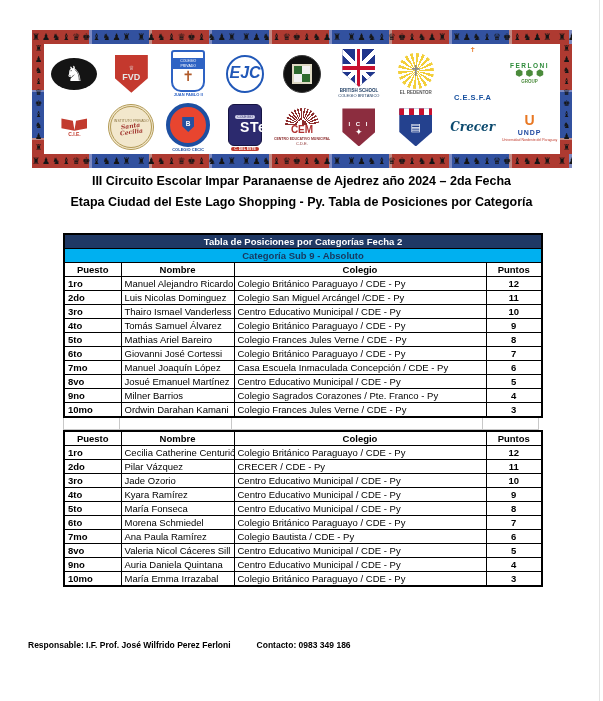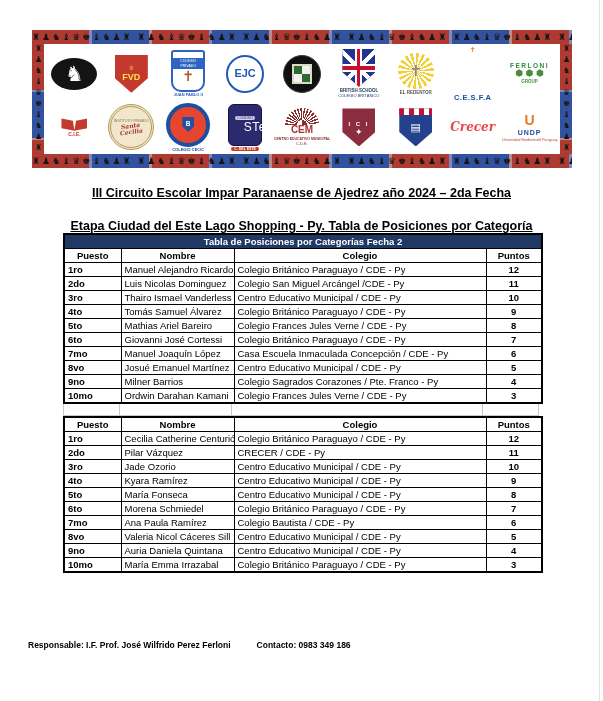--- a/index.html
+++ b/index.html
@@ -30,21 +30,21 @@
   .s-oval{width:46px;height:32px;border-radius:50%;}
   .s-oval .ll{font-size:21px;}
   .s-shield,.s-ici,.s-shield3,.s-uj{width:33px;height:38px;
       clip-path:polygon(0 0,100% 0,100% 62%,50% 100%,0 62%);}
   .s-shield .ll{font-size:9px;font-weight:bold;}
   .s-shield .ltop{font-size:6px;}
   .s-jp2{width:30px;height:38px;border:2px solid #2e63c4;background:#fff;border-radius:3px 3px 10px 10px;}
   .s-jp2 .ltop{font-size:3.5px;background:#2e63c4;color:#fff;width:100%;padding:1px 0;}
   .s-jp2 .ll{font-size:14px;}
   .s-circle{width:34px;height:34px;border-radius:50%;border:2px solid currentColor;}
-  .s-circle .ll{font-size:11px;font-weight:bold;}
+  .s-circle .ll{font-size:16px;font-weight:bold;font-style:italic;}
   .s-checker{width:36px;height:36px;border-radius:50%;border:1px solid #3c3c3c;}
   .s-checker::before{content:"";width:16px;height:16px;outline:2px solid #ded9c3;
       background:conic-gradient(#f2f2f2 0 25%,#2f6b30 0 50%,#f2f2f2 0 75%,#2f6b30 0);}
   .s-uj{background-image:
       linear-gradient(0deg,transparent 44%,#c8102e 44% 56%,transparent 56%),
       linear-gradient(90deg,transparent 44%,#c8102e 44% 56%,transparent 56%),
       linear-gradient(0deg,transparent 39%,#ffffff 39% 61%,transparent 61%),
       linear-gradient(90deg,transparent 39%,#ffffff 39% 61%,transparent 61%),
       linear-gradient(45deg,transparent 46%,#ffffff 46% 54%,transparent 54%),
       linear-gradient(135deg,transparent 46%,#ffffff 46% 54%,transparent 54%);}
@@ -60,21 +60,21 @@
   .s-book .ll{font-size:5px;font-weight:bold;margin-top:1px;}
   .s-seal{width:40px;height:40px;border-radius:50%;border:3px double #b29a55;}
   .s-seal .ltop{font-size:3.5px;color:#8a7340;}
   .s-seal .ll{font-family:"DejaVu Serif",serif;font-style:italic;font-weight:bold;font-size:6px;transform:rotate(-8deg);}
   .s-ring{width:36px;height:36px;border-radius:50%;border:4px solid #1d4fa1;}
   .s-ring::before{content:"";position:absolute;width:12px;height:15px;background:#24509f;
       clip-path:polygon(0 0,100% 0,100% 62%,50% 100%,0 62%);}
   .s-ring .ll{position:relative;font-size:6.5px;font-weight:bold;}
   .s-badge{width:32px;height:40px;border-radius:6px;border:1px solid #151342;}
   .s-badge .ltop{font-size:3.5px;background:#cfcfe8;color:#2c2a6e;padding:0 2px;border-radius:2px;margin-bottom:1px;}
-  .s-badge .ll{font-size:12px;font-weight:normal;letter-spacing:0.5px;padding-left:35px;}
+  .s-badge .ll{font-size:14px;font-weight:bold;letter-spacing:0.5px;padding-left:35px;}
   .s-rays::before{content:"";width:34px;height:17px;border-radius:17px 17px 0 0;
       background:repeating-conic-gradient(from -90deg at 50% 100%,#8c2d2d 0 6deg,#ffffff 6deg 12deg);}
   .s-rays .ll{font-size:10px;font-weight:bold;}
   .s-ici .ltop{font-size:6px;font-weight:bold;letter-spacing:2px;margin-top:3px;}
   .s-ici .ll{font-size:9px;}
   .s-shield3{background-image:repeating-linear-gradient(90deg,#c8102e 0 5px,#ffffff 5px 10px);
       background-size:100% 7px;background-repeat:no-repeat;background-position:top;}
   .s-shield3 .ll{font-size:11px;}
   .s-script .ll{font-family:"DejaVu Serif",serif;font-style:italic;font-weight:bold;font-size:12px;}
   .s-undp .ll{font-size:14px;font-weight:bold;}
@@ -84,21 +84,21 @@
   [data-name="cem-logo"] .lc2{color:#8c2d2d;}
   [data-name="undp-logo"] .lc{color:#1f49a0;font-size:7px;letter-spacing:1px;}
   [data-name="undp-logo"] .lc2{color:#c0392b;font-size:3.5px;}
   [data-name="el-redentor-logo"] .lc{color:#555;}
   [data-name="ferloni-group-logo"] .lc{color:#4b8b3b;}
   [data-name="colegio-cecic-logo"] .lc{color:#1d4fa1;font-size:4px;}
   [data-name="colegio-juan-pablo-ii-logo"] .lc{color:#2e63c4;font-size:4px;}
 
   
   .titles{position:absolute;left:0;right:0;top:171px;text-align:center;}
-  .title-line{font-size:12.5px;font-weight:bold;text-decoration:underline;line-height:21px;margin-top:12px;}
+  .title-line{font-size:12.5px;font-weight:bold;line-height:21px;}
 
   
   .tables{position:absolute;left:63px;top:233px;width:478px;}
   table.standings{border-collapse:collapse;width:478px;table-layout:fixed;border:2px solid #000;}
   table.standings td,table.standings th{border:1px solid #000;height:13px;padding:0 3px;
       font-size:9.5px;overflow:hidden;white-space:nowrap;}
   td.mainhdr{background:#1f3864;color:#ffffff;font-weight:bold;text-align:center;font-size:9.5px;}
   td.band{font-weight:bold;text-align:center;font-size:9.5px;}
   th.colh{font-weight:bold;text-align:center;font-size:10px;height:15px;background:#fff;}
   td.puesto{font-weight:bold;}
@@ -124,21 +124,21 @@
     <div class="cb cb-left" data-name="chess-border-left-icon">♜♟♞♝♛♚♝♞♟♜ ♜♟♞♝♛♚♝♞♟♜ </div>
     <div class="cb cb-right" data-name="chess-border-right-icon">♜♟♞♝♛♚♝♞♟♜ ♜♟♞♝♛♚♝♞♟♜ </div>
     <div class="banner-inner" data-name="logo-banner-inner">
       <div class="logo-row" id="logo-row-1" data-name="logo-row-1">
           <div class="logo" data-name="fide-knight-logo">
             <div class="lg s-oval" style="background-color: rgb(20, 20, 20); color: rgb(255, 255, 255);">
               <span class="ll">♞</span>
             </div>
           </div>
           <div class="logo" data-name="fvd-crest-logo">
-            <div class="lg s-shield" style="background-color: rgb(196, 57, 46); color: #fde047;">
+            <div class="lg s-shield" style="background-color: rgb(196, 57, 46); color: #e5e5e5;">
               <span class="ltop">♕</span>
               <span class="ll">FVD</span>
             </div>
           </div>
           <div class="logo" data-name="colegio-juan-pablo-ii-logo">
             <div class="lg s-jp2" style="background-color: rgb(255, 255, 255); color: rgb(176, 90, 42);">
               <span class="ltop">COLEGIO PRIVADO</span>
               <span class="ll">✝</span>
             </div>
             <span class="lc">JUAN PABLO II</span>
@@ -212,21 +212,21 @@
               <span class="ltop">I C I</span>
               <span class="ll">✦</span>
             </div>
           </div>
           <div class="logo" data-name="santa-rita-logo">
             <div class="lg s-shield3" style="background-color: rgb(36, 65, 142); color: rgb(255, 255, 255);">
               <span class="ll">▤</span>
             </div>
           </div>
           <div class="logo" data-name="crecer-logo">
-            <div class="lg s-script" style="background-color: rgb(255, 255, 255); color: #ef4444;">
+            <div class="lg s-script" style="background-color: rgb(255, 255, 255); color: #0c4a6e;">
               <span class="ll">Crecer</span>
             </div>
           </div>
           <div class="logo" data-name="undp-logo">
             <div class="lg s-undp" style="background-color: rgb(255, 255, 255); color: rgb(232, 119, 34);">
               <span class="ll">U</span>
             </div>
             <span class="lc">UNDP</span>
             <span class="lc2">Universidad Nordeste del Paraguay</span>
           </div>
@@ -243,20 +243,23 @@
     <table class="standings" id="table1" data-name="standings-table-absoluto">
         <colgroup>
           <col style="width: 57px;">
           <col style="width: 113px;">
           <col style="width: 252px;">
           <col style="width: 56px;">
         </colgroup>
         <tbody>
           <tr data-name="main-header-row">
             <td class="mainhdr" data-name="table-main-header" colspan="4">Tabla de Posiciones por Categorías Fecha 2</td>
+          </tr>
+          <tr data-name="category-band-row">
+            <td class="band" data-name="category-band" colspan="4" style="background: rgb(0, 176, 240); color: rgb(23, 55, 94);">Categoría Sub 9 - Absoluto</td>
           </tr>
           <tr data-name="column-header-row">
             <th class="colh" data-name="col-header-puesto">Puesto</th>
             <th class="colh" data-name="col-header-nombre">Nombre</th>
             <th class="colh" data-name="col-header-colegio">Colegio</th>
             <th class="colh" data-name="col-header-puntos">Puntos</th>
           </tr>
           <tr data-name="standings-row">
             <td class="puesto" data-name="cell-puesto">1ro</td>
             <td class="nombre" data-name="cell-nombre">Manuel Alejandro Ricardo</td>

